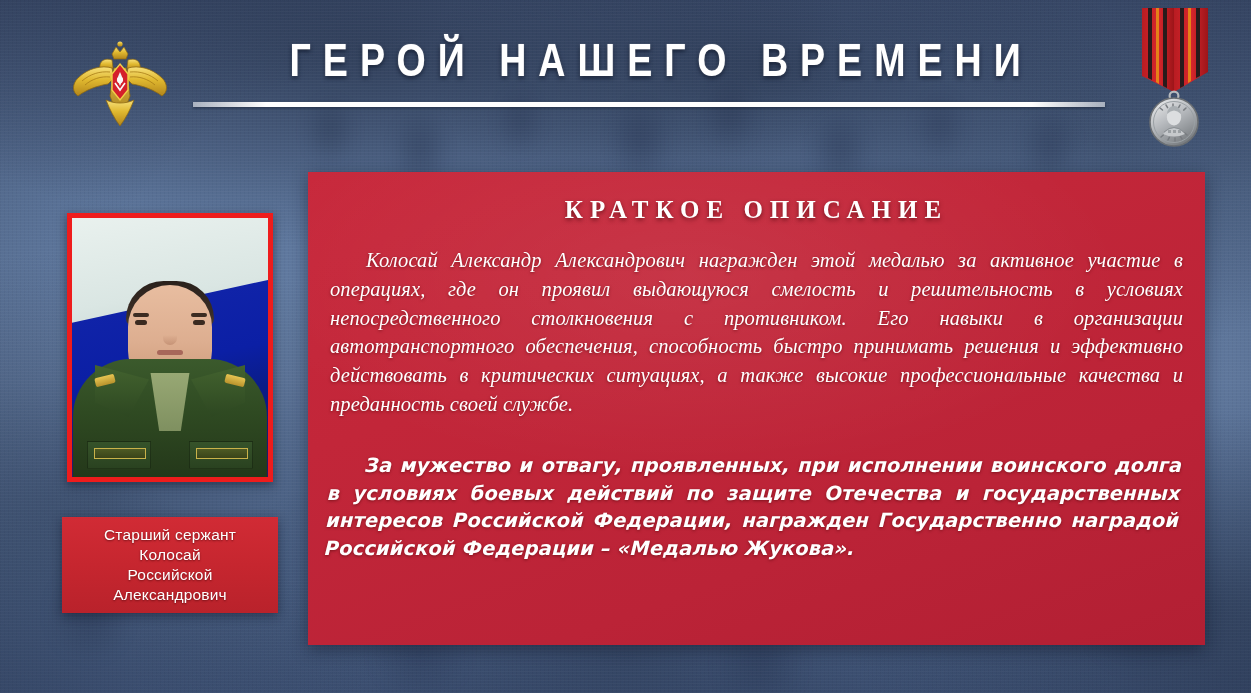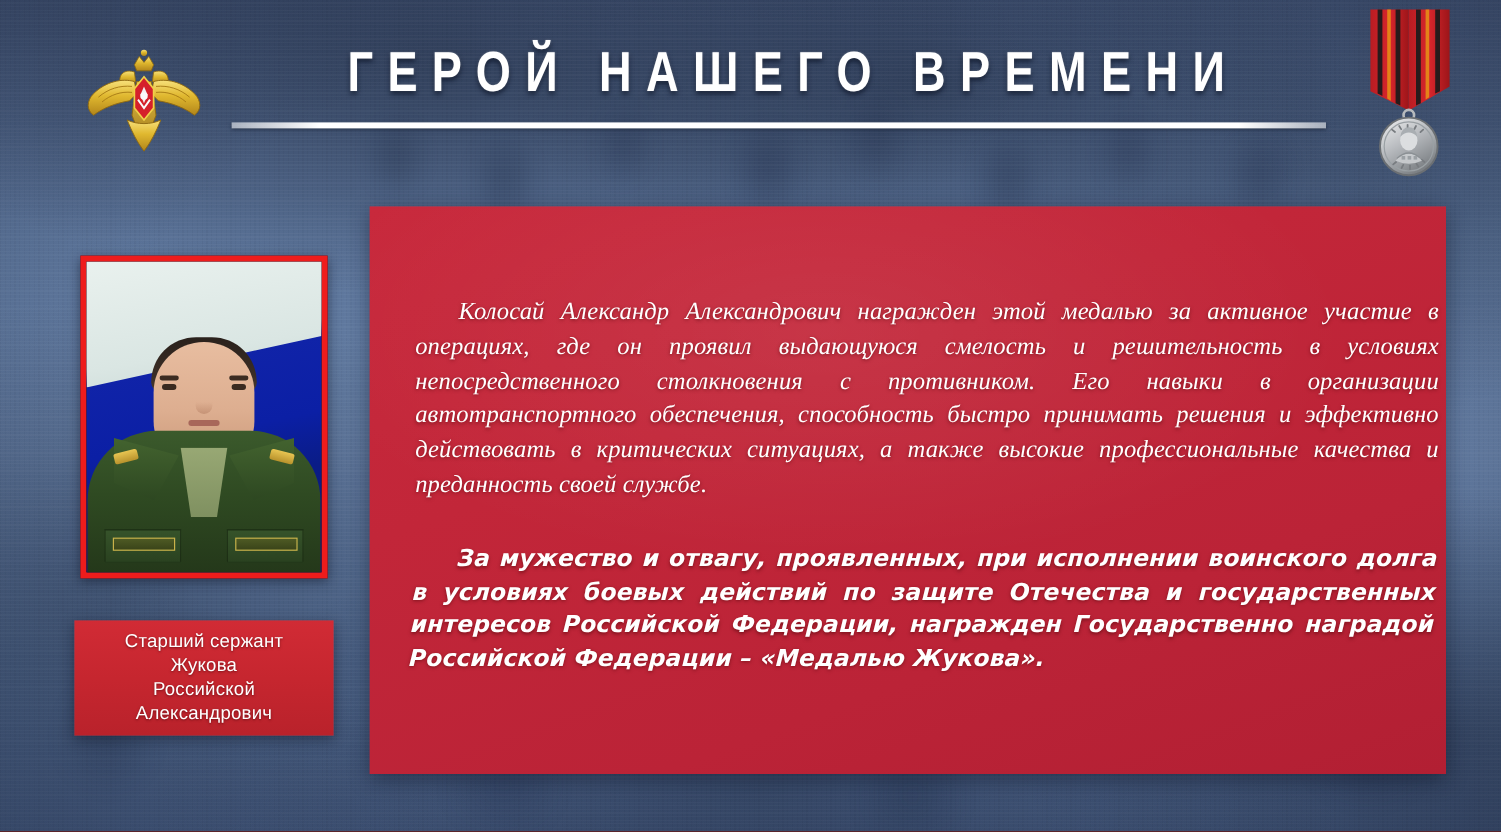--- a/index.html
+++ b/index.html
@@ -232,21 +232,21 @@
     text-align: center;
     color: #ffffff;
     font-family: "Liberation Serif", "DejaVu Serif", serif;
     font-size: 25px;
     font-weight: 700;
     letter-spacing: 7px;
     text-shadow: 0 2px 4px rgba(80,8,14,0.7);
   }
   .panel-body {
     position: absolute;
-    left: 38px; top: 74px; width: 853px;
+    left: 22px; top: 74px; width: 853px;
   }
   .para {
     color: #ffffff;
     text-indent: 36px;
     text-shadow: 0 1px 3px rgba(90,10,16,0.65);
   }
   .para-1 {
     font-family: "Liberation Serif", "DejaVu Serif", serif;
     font-style: italic;
     font-size: 20.5px;
@@ -408,26 +408,27 @@
         </div>
         <div class="photo-pocket-r">
           <div class="photo-patch"></div>
         </div>
       </div>
     </div>
   </div>
 
   <div class="nameplate">
     <div class="nameplate-line">Старший сержант</div>
-    <div class="nameplate-line">Жукова</div>
+    <div class="nameplate-line">Колосай</div>
     <div class="nameplate-line">Российской</div>
     <div class="nameplate-line">Александрович</div>
   </div>
 
   <div class="panel">
     <div class="panel-sheen"></div>
+    <div class="panel-title">КРАТКОЕ ОПИСАНИЕ</div>
     <div class="panel-body">
       <p class="para para-1">Колосай Александр Александрович награжден этой медалью за активное участие в операциях, где он проявил выдающуюся смелость и решительность в условиях непосредственного столкновения с противником. Его навыки в организации автотранспортного обеспечения, способность быстро принимать решения и эффективно действовать в критических ситуациях, а также высокие профессиональные качества и преданность своей службе.</p>
       <p class="para para-2">За мужество и отвагу, проявленных, при исполнении воинского долга в условиях боевых действий по защите Отечества и государственных интересов Российской Федерации, награжден Государственно наградой Российской Федерации – «Медалью Жукова».</p>
     </div>
   </div>
 
 </div>
 
 </body></html>

